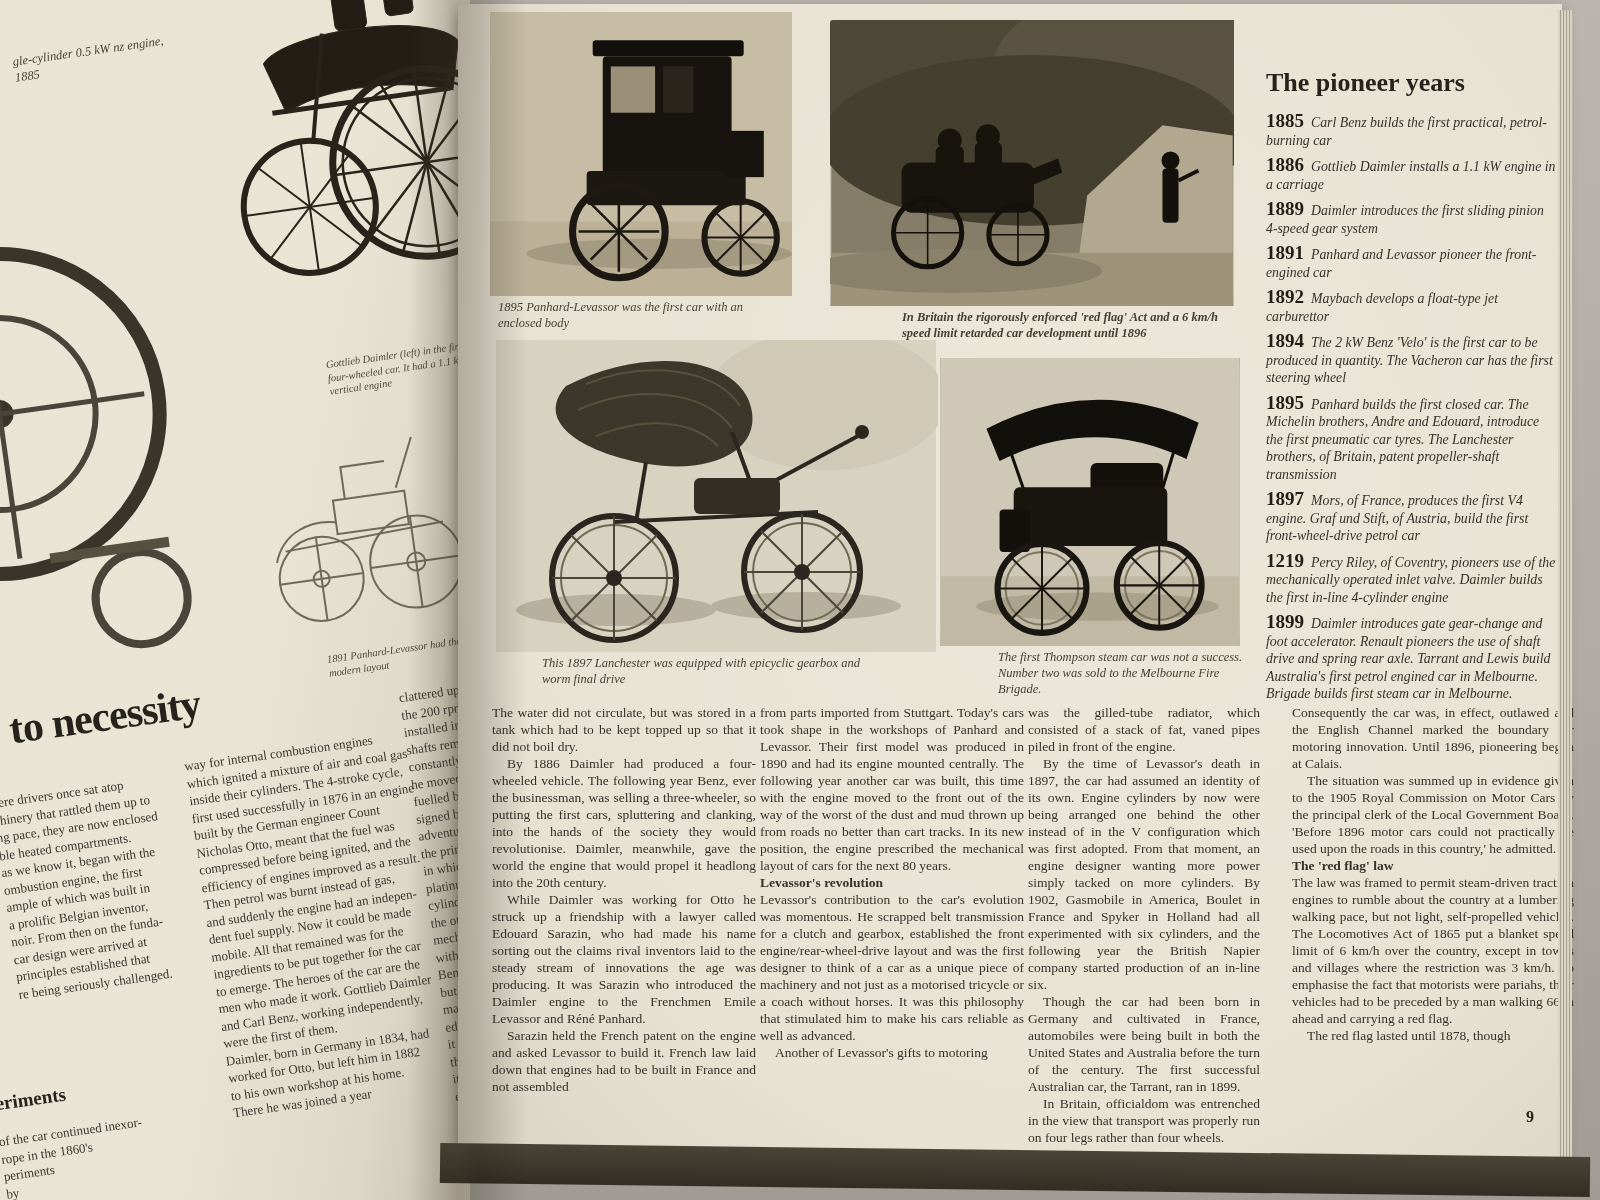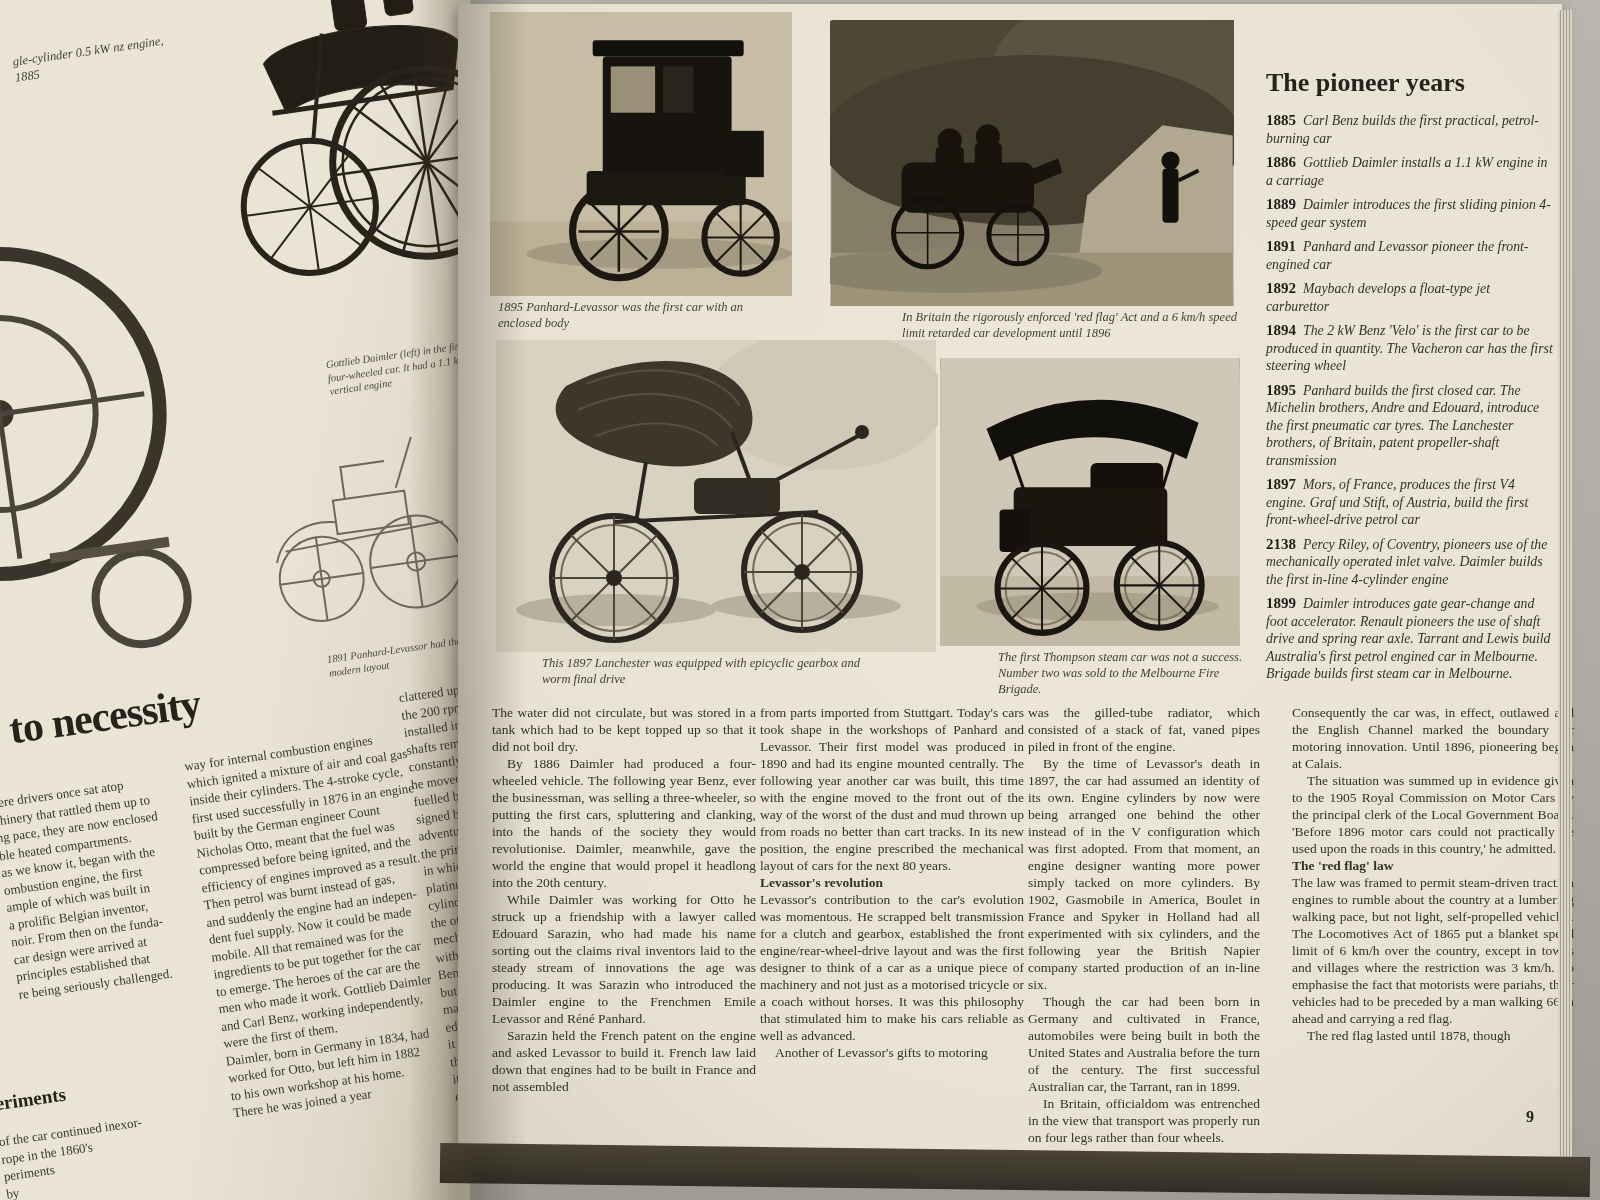--- a/index.html
+++ b/index.html
@@ -25,21 +25,21 @@
   
   .cap{font-style:italic;font-size:12.5px;line-height:1.27;color:#443f34;}
   .cap-sm{font-style:italic;font-size:10.5px;line-height:1.3;color:#4c473b;}
   .col{position:absolute;}
   .col p{margin:0;text-align:justify;font-size:13.5px;line-height:17px;color:#35312a;}
   .col p.ind{text-indent:15px;}
   .subhead{font-weight:bold;font-style:normal;font-size:14.5px;line-height:18px;margin:9px 0 5px;color:#2b2822;text-align:left;}
   .tl{position:absolute;}
   .tl-title{font-size:26px;font-weight:bold;color:#26231c;margin:0 0 14px;}
   .tl-entry{font-style:italic;font-size:13.8px;line-height:17.5px;margin:0 0 7px;color:#35312a;}
-  .tl-entry b{font-style:normal;font-size:15px;padding-right:7px;color:#211e17;}
+  .tl-entry b{font-style:normal;font-size:19px;padding-right:7px;color:#211e17;}
   .frag{font-size:13px;line-height:17.5px;white-space:pre-line;color:#3a362e;text-align:justify;}
   .heading-left{font-size:42px;font-weight:bold;color:#26231c;letter-spacing:-1px;white-space:nowrap;}
   .frag-subhead{font-weight:bold;font-size:19px;color:#26231c;white-space:nowrap;}
   .photo{position:absolute;box-shadow:inset 0 0 28px rgba(40,32,18,.35);}
   .photo svg{display:block;width:100%;height:100%;}
   .pagenum{position:absolute;font-weight:bold;font-size:16px;color:#26231c;}
 </style>
 </head>
 <body>
 
@@ -246,21 +246,21 @@
           <line x1="186" y1="186" x2="186" y2="242"></line>
             <line x1="158" y1="214" x2="214" y2="214"></line>
         </g>
         <g fill="#14110c">
           <circle cx="338" cy="140" r="9"></circle>
           <rect x="330" y="148" width="16" height="54" rx="4"></rect>
           <line x1="346" y1="160" x2="366" y2="150" stroke="#14110c" stroke-width="4"></line>
         </g>
       </svg>
     </div>
-    <div class="cap" style="position:absolute;left:444px;top:306px;width:336px;">In Britain the rigorously enforced 'red flag' Act and a 6 km/h speed limit retarded car development until 1896</div>
+    <div class="cap" style="position:absolute;left:444px;top:306px;width:336px;font-weight:bold;">In Britain the rigorously enforced 'red flag' Act and a 6 km/h speed limit retarded car development until 1896</div>
 
     <div class="photo" style="left:36px;top:336px;width:444px;height:312px;box-shadow:none;">
       <svg viewBox="0 0 440 312">
         <rect width="440" height="312" fill="#d8d2c1"></rect>
         <ellipse cx="330" cy="60" rx="120" ry="70" fill="#cfc9b6"></ellipse>
         <ellipse cx="120" cy="270" rx="100" ry="16" fill="#b7b09c"></ellipse>
         <ellipse cx="310" cy="266" rx="95" ry="14" fill="#b7b09c"></ellipse>
         <path d="M70,46 C150,4 248,16 256,72 C262,112 214,134 152,124 C92,114 36,84 70,46 Z" fill="#3c372a"></path>
         <g stroke="#57503d" stroke-width="2" fill="none">
           <path d="M90,44 C150,20 220,28 244,66"></path>
@@ -333,21 +333,21 @@
     <div class="tl" style="left:808px;top:64px;width:290px;">
       <div class="tl-title">The pioneer years</div>
       <p class="tl-entry"><b>1885</b><span>Carl Benz builds the first practical, petrol-burning car</span></p>
       <p class="tl-entry"><b>1886</b><span>Gottlieb Daimler installs a 1.1 kW engine in a carriage</span></p>
       <p class="tl-entry"><b>1889</b><span>Daimler introduces the first sliding pinion 4-speed gear system</span></p>
       <p class="tl-entry"><b>1891</b><span>Panhard and Levassor pioneer the front-engined car</span></p>
       <p class="tl-entry"><b>1892</b><span>Maybach develops a float-type jet carburettor</span></p>
       <p class="tl-entry"><b>1894</b><span>The 2 kW Benz 'Velo' is the first car to be produced in quantity. The Vacheron car has the first steering wheel</span></p>
       <p class="tl-entry"><b>1895</b><span>Panhard builds the first closed car. The Michelin brothers, Andre and Edouard, introduce the first pneumatic car tyres. The Lanchester brothers, of Britain, patent propeller-shaft transmission</span></p>
       <p class="tl-entry"><b>1897</b><span>Mors, of France, produces the first V4 engine. Graf und Stift, of Austria, build the first front-wheel-drive petrol car</span></p>
-      <p class="tl-entry"><b>2138</b><span>Percy Riley, of Coventry, pioneers use of the mechanically operated inlet valve. Daimler builds the first in-line 4-cylinder engine</span></p>
+      <p class="tl-entry"><b>1219</b><span>Percy Riley, of Coventry, pioneers use of the mechanically operated inlet valve. Daimler builds the first in-line 4-cylinder engine</span></p>
       <p class="tl-entry"><b>1899</b><span>Daimler introduces gate gear-change and foot accelerator. Renault pioneers the use of shaft drive and spring rear axle. Tarrant and Lewis build Australia's first petrol engined car in Melbourne. Brigade builds first steam car in Melbourne.</span></p>
     </div>
 
     <div class="col" style="left:34px;top:700px;width:264px;">
       <p>The water did not circulate, but was stored in a tank which had to be kept topped up so that it did not boil dry.</p>
       <p class="ind">By 1886 Daimler had produced a four-wheeled vehicle. The following year Benz, ever the businessman, was selling a three-wheeler, so putting the first cars, spluttering and clanking, into the hands of the society they would revolutionise. Daimler, meanwhile, gave the world the engine that would propel it headlong into the 20th century.</p>
       <p class="ind">While Daimler was working for Otto he struck up a friendship with a lawyer called Edouard Sarazin, who had made his name sorting out the claims rival inventors laid to the steady stream of innovations the age was producing. It was Sarazin who introduced the Daimler engine to the Frenchmen Emile Levassor and Réné Panhard.</p>
       <p class="ind">Sarazin held the French patent on the engine and asked Levassor to build it. French law laid down that engines had to be built in France and not assembled</p>
     </div>
 

